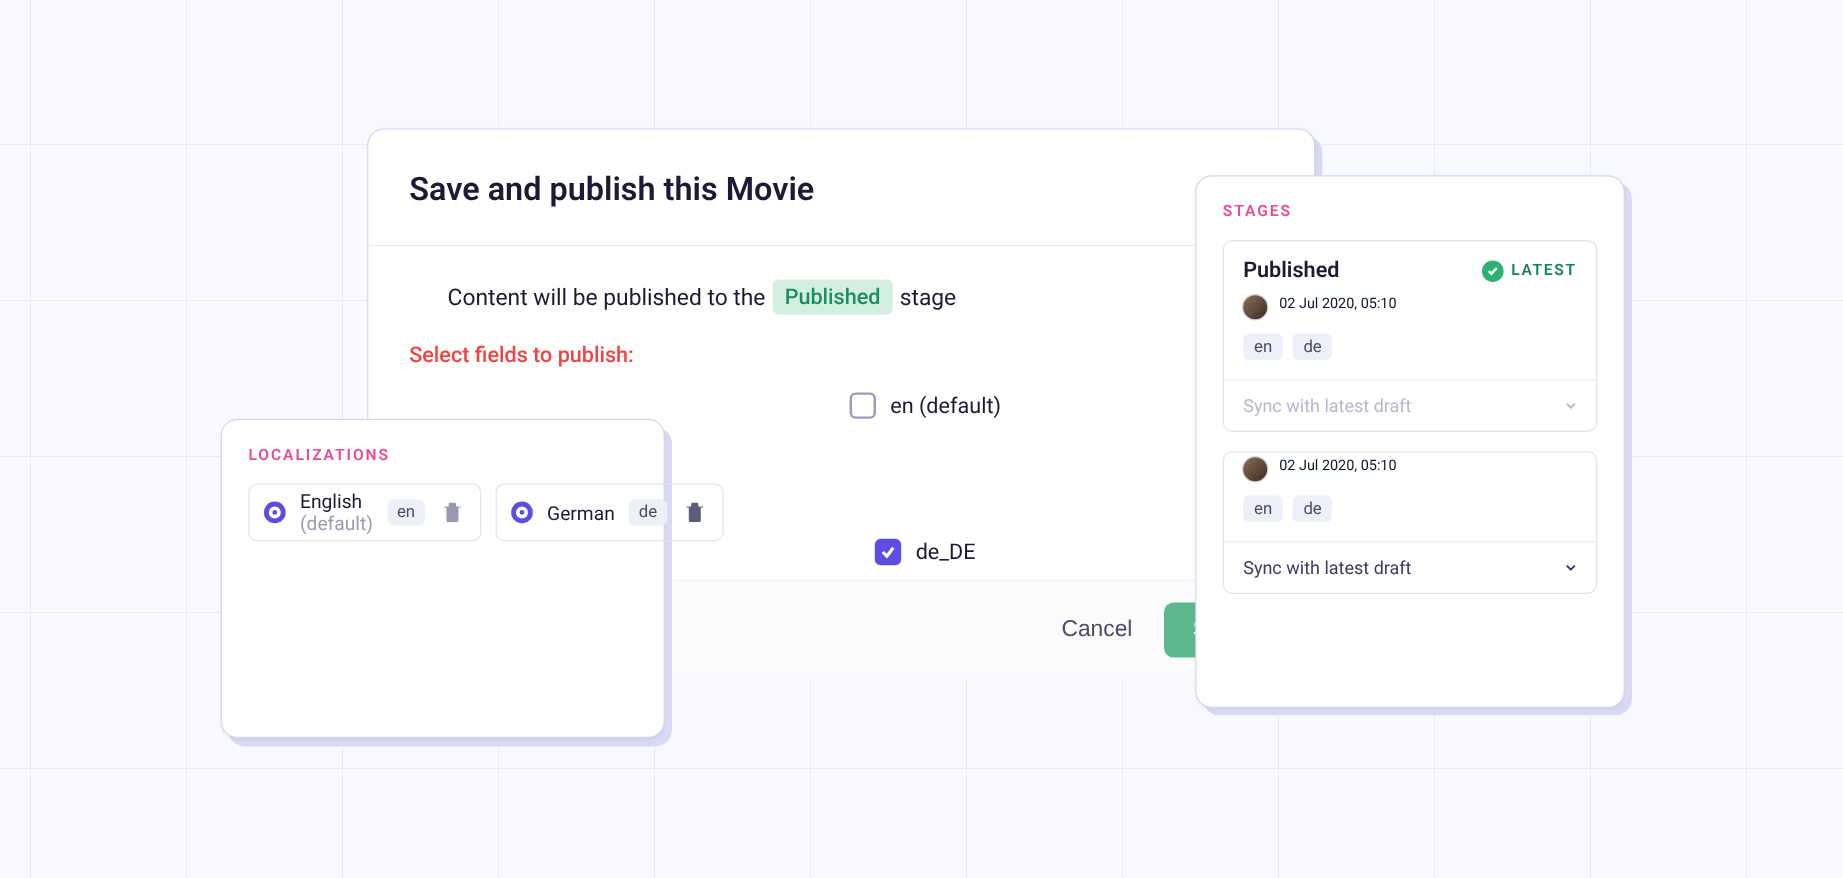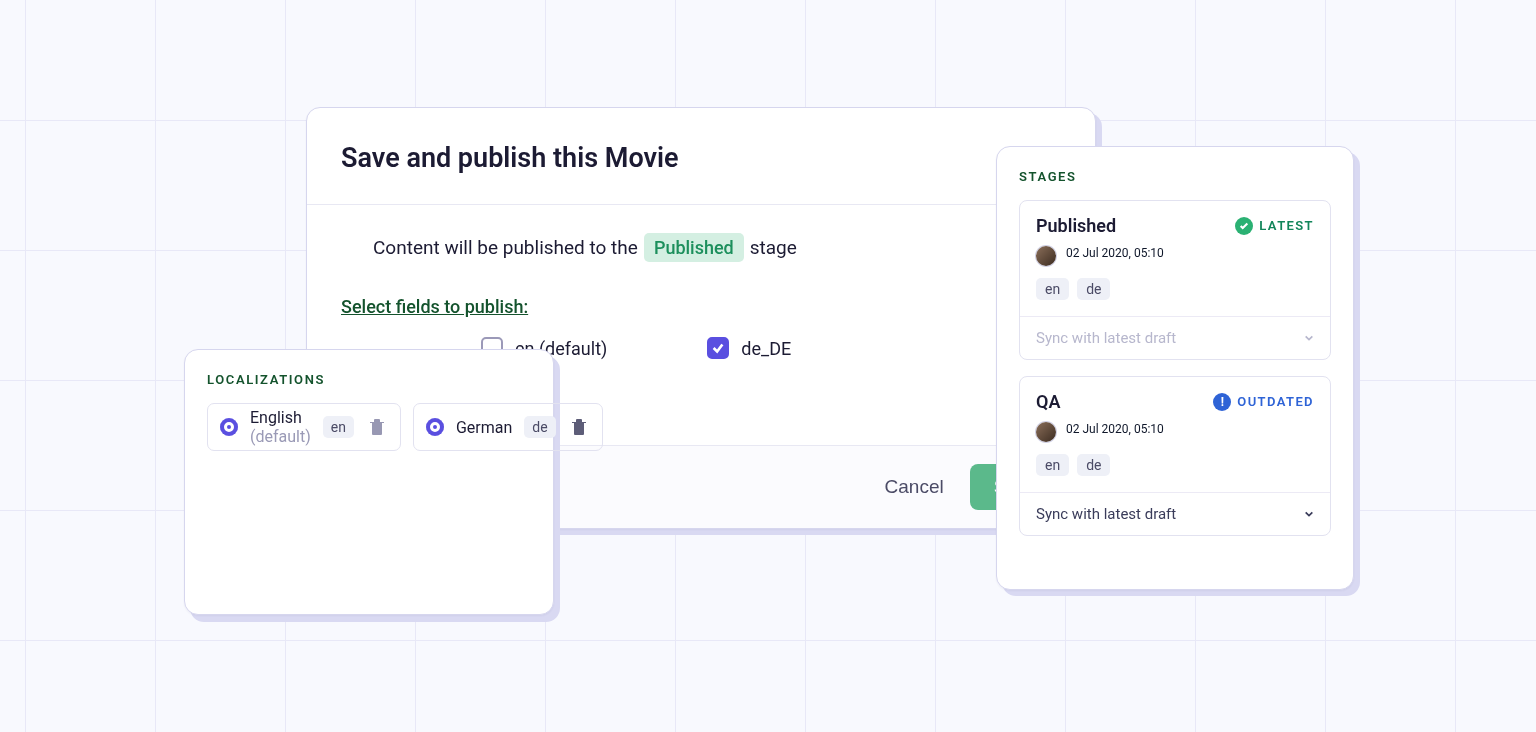--- a/index.html
+++ b/index.html
@@ -40,37 +40,37 @@
   .modal-shadow { left:312px; top:113px; width:790px; height:422px; }
   .modal        { left:306px; top:107px; width:790px; height:422px; display:flex; flex-direction:column; }
   .modal-header { padding: 34px 34px 30px 34px; border-bottom:1px solid #e8e8f3; }
   .modal-title  { font-size: 27px; font-weight: 600; color:#1c1b33; }
   .modal-body   { padding: 28px 34px 0 34px; flex:1; }
   .body-line    { font-size: 19px; color:#1c1b33; display:flex; align-items:center; gap:0; flex-wrap:wrap;margin-left:32px; }
   .badge-published {
     background:#d4efe2; color:#1c8f5c; font-weight:500; padding:4px 10px; border-radius:5px; font-size:18px;
     margin: 0 6px;
   }
-  .subhead { margin-top:34px; font-size:18px; font-weight:500; color:#14532d;text-decoration:underline; }
-
-  .checkbox-row { display:flex; align-items:center; gap:100px; margin-top:20px; padding-left:140px;}
+  .subhead { margin-top:24px; font-size:18px; font-weight:500; color:#ef4444; }
+
+  .checkbox-row { display:flex; align-items:center; gap:100px; margin-top:20px; padding-left:140px;flex-direction:column;}
   .cb { display:flex; align-items:center; gap:12px; font-size:18px; color:#1c1b33;}
   .cb-box { width:22px; height:22px; border:2px solid #9b99b8; border-radius:5px; background:#fff;}
   .cb-box.checked { background:#5a4fe0; border-color:#5a4fe0; display:flex; align-items:center; justify-content:center;}
   .cb-box.checked svg { width:14px; height:14px; stroke:#fff; stroke-width:3; fill:none;}
 
   .modal-footer { border-top:1px solid #e8e8f3; background:#fbfbfe; border-radius:0 0 14px 14px;
     display:flex; align-items:center; justify-content:flex-end; gap:26px; padding:18px 34px;margin-top:12px;}
   .btn-cancel { font-size:19px; color:#4b4b66; background:none; border:none; cursor:pointer;}
   .btn-save   { font-size:19px; color:#fff; background:#5bb98b; border:none; padding:12px 24px; border-radius:8px; cursor:pointer;}
 
   
   .loc-shadow { left:190px; top:356px; width:370px; height:266px;}
   .loc        { left:184px; top:349px; width:370px; height:266px; padding:22px 22px;}
-  .panel-caption { font-size:13px; letter-spacing:1.6px; color:#14532d; font-weight:600;}
+  .panel-caption { font-size:13px; letter-spacing:1.6px; color:#ec4899; font-weight:600;}
   .loc-list { margin-top:16px; display:flex; flex-direction:row; gap:12px;}
   .loc-item { border:1px solid #e2e2f0; border-radius:7px; height:48px; display:flex; align-items:center;
     padding:0 12px; gap:12px;}
   .radio { width:18px; height:18px; border-radius:50%; }
   .radio.active { background:#5a4fe0; box-shadow: inset 0 0 0 4px #5a4fe0, inset 0 0 0 7px #fff;}
   .radio.inactive { border:2px solid #c7c7dd; background:#fff; box-shadow: inset 0 0 0 3px #fff, inset 0 0 0 10px #d7d7e6;}
   .loc-name { font-size:16px; color:#1c1b33; flex:1;}
   .loc-default { color:#9a9ab6;}
   .loc-code { font-size:14px; background:#eef0f7; color:#4b4b66; padding:3px 8px; border-radius:5px;}
   .icon-slot { width:22px; display:flex; justify-content:center; }
@@ -201,29 +201,20 @@
     </div>
     <div class="sync-row disabled">
       <span>Sync with latest draft</span>
       <svg class="chev" viewBox="0 0 12 12">
           <path d="M2 4l4 4 4-4" stroke="#b7b7cd"></path>
         </svg>
     </div>
   </div>
 
   <div class="stage-card">
-    <div class="stage-head">
-      <span class="stage-name">QA</span>
-      <span class="stage-status outdated">
-        <span class="status-dot outdated">
-            <span>!</span>
-          </span>
-        <span>OUTDATED</span>
-      </span>
-    </div>
     <div class="stage-meta">
       <span class="avatar"></span>
       <span>02 Jul 2020, 05:10</span>
     </div>
     <div class="stage-locales">
       <span class="pill">en</span>
       <span class="pill">de</span>
     </div>
     <div class="sync-row enabled">
       <span>Sync with latest draft</span>

